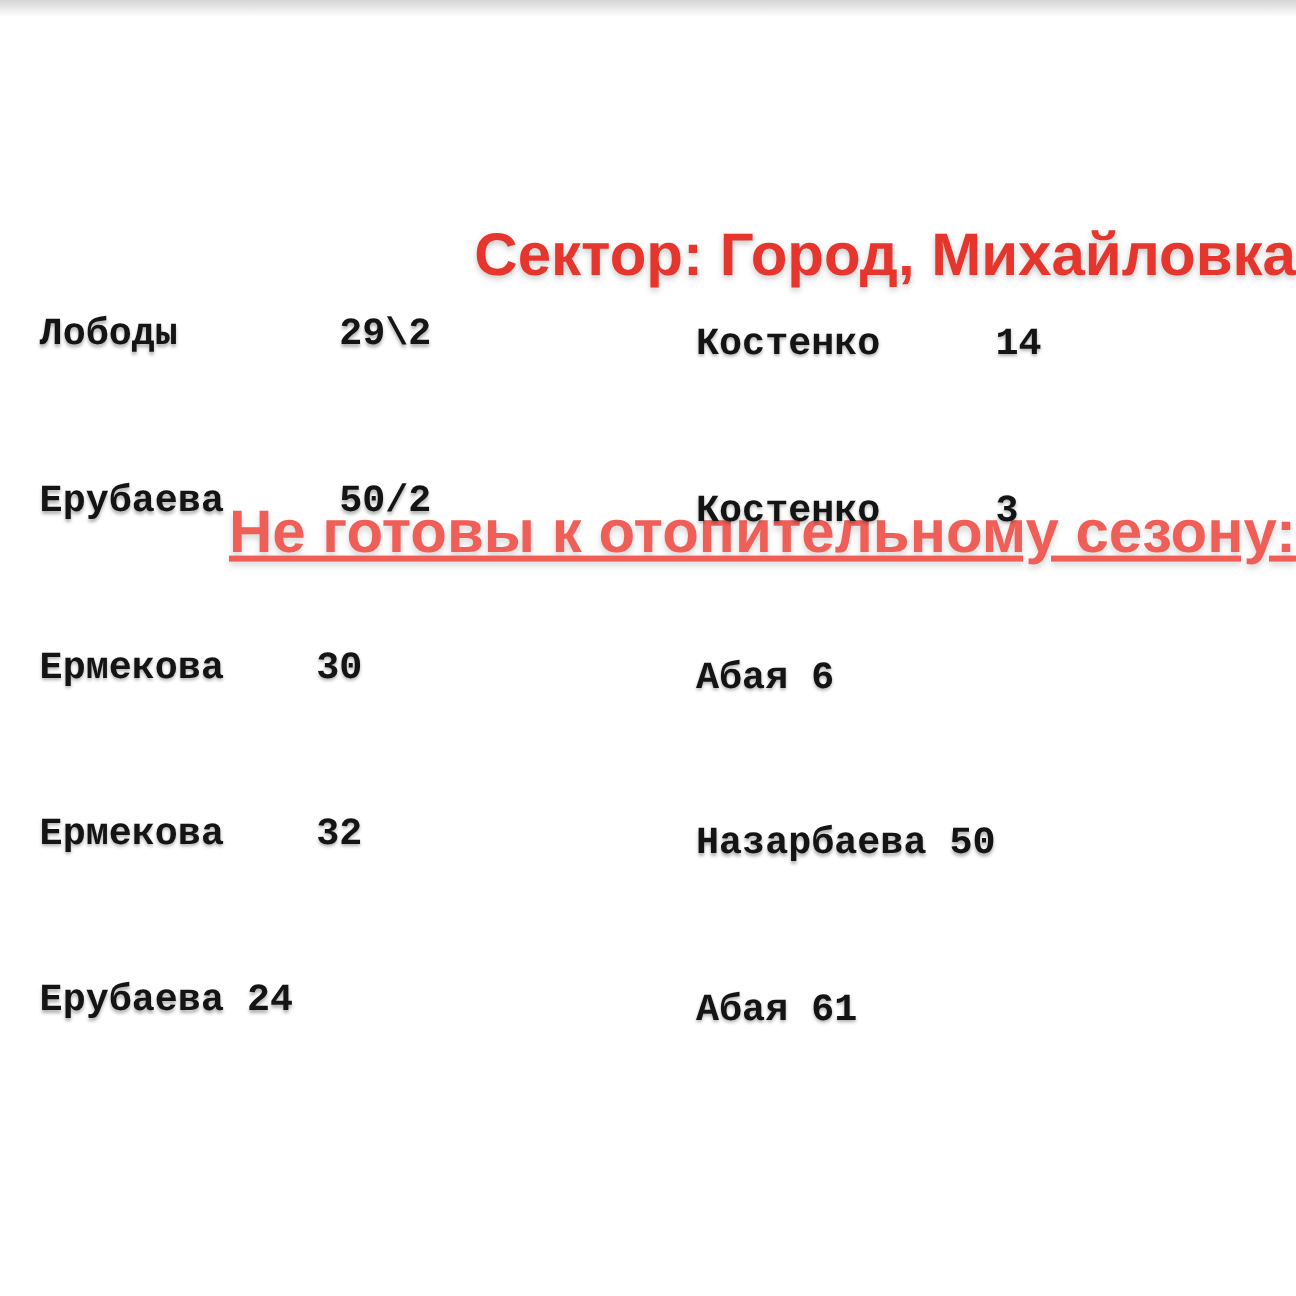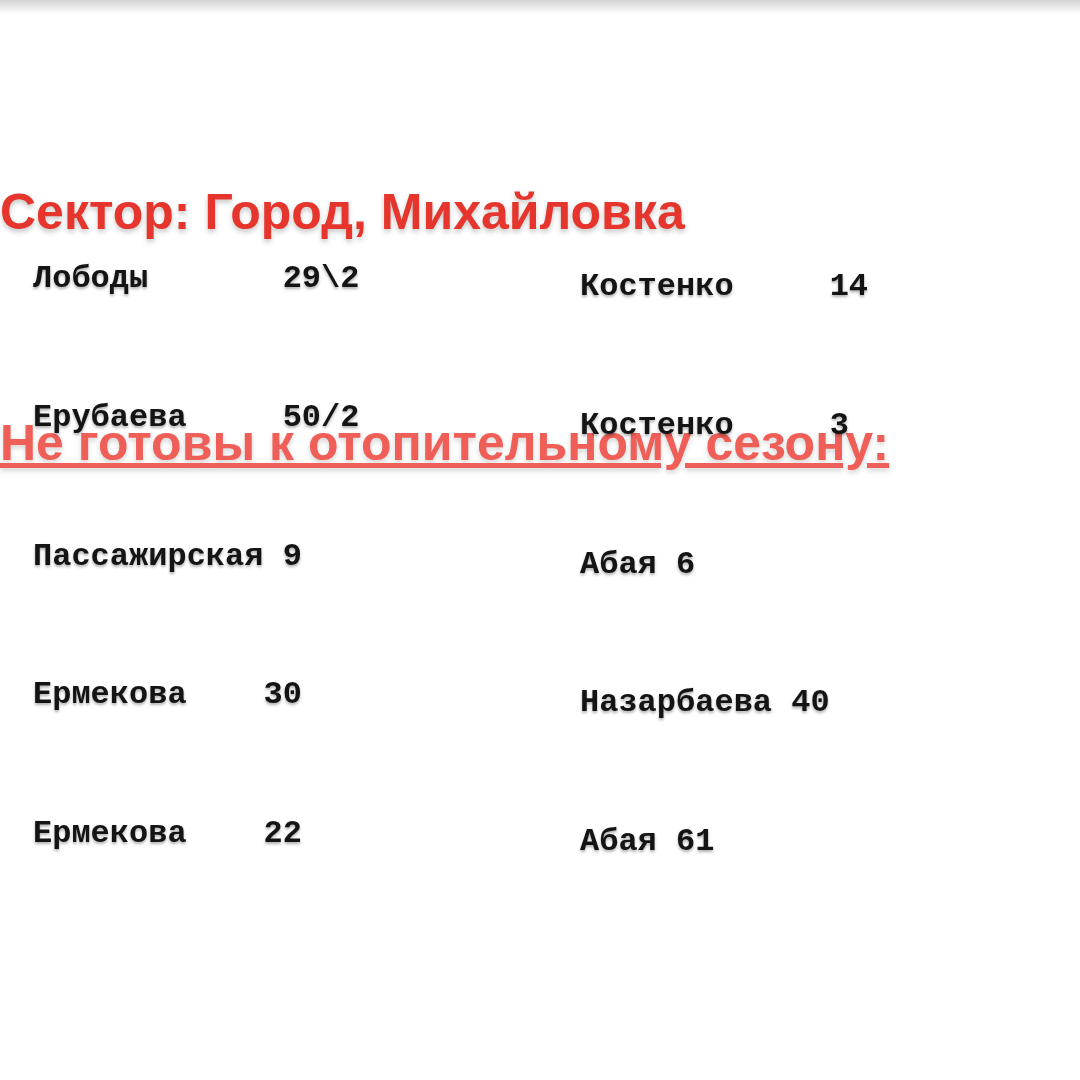--- a/index.html
+++ b/index.html
@@ -25,21 +25,21 @@
     width: 100%;
     height: 14px;
     background: linear-gradient(180deg, rgba(160,160,160,0.45) 0%, rgba(255,255,255,0) 100%);
     pointer-events: none;
   }
   .title-block {
     position: absolute;
     top: 20px;
     left: 0;
     width: 100%;
-    text-align: left;
+    text-align: right;
     font-weight: 700;
     font-size: 50px;
     line-height: 77px;
     letter-spacing: 0px;
     white-space: pre;
   }
   .title-line1 {
     color: var(--title-line1, #e6352c);
     text-shadow: 0 3px 5px rgba(130,130,130,0.45);
   }
@@ -68,43 +68,43 @@
   <div class="top-shade"></div>
 
   <div class="title-block">
     <div class="title-line1">Сектор: Город, Михайловка</div>
     <div class="title-line2">Не готовы к отопительному сезону:</div>
   </div>
 
   <div class="address-col col-left">
     <div class="address-row">Лободы       29\2</div>
     <div class="address-row">Ерубаева     50/2</div>
-    <div class="address-row">Пассажирская 9</div>
     <div class="address-row">Ермекова    30</div>
-    <div class="address-row">Ермекова    22</div>
+    <div class="address-row">Ермекова    32</div>
+    <div class="address-row">Ерубаева 24</div>
     
     
     
     
     
     
     
     
     
     
     
     
     
   </div>
 
   <div class="address-col col-right">
     <div class="address-row">Костенко     14</div>
     <div class="address-row">Костенко     3</div>
     <div class="address-row">Абая 6</div>
-    <div class="address-row">Назарбаева 40</div>
+    <div class="address-row">Назарбаева 50</div>
     <div class="address-row">Абая 61</div>
     
     
     
     
     
     
     
     
     

